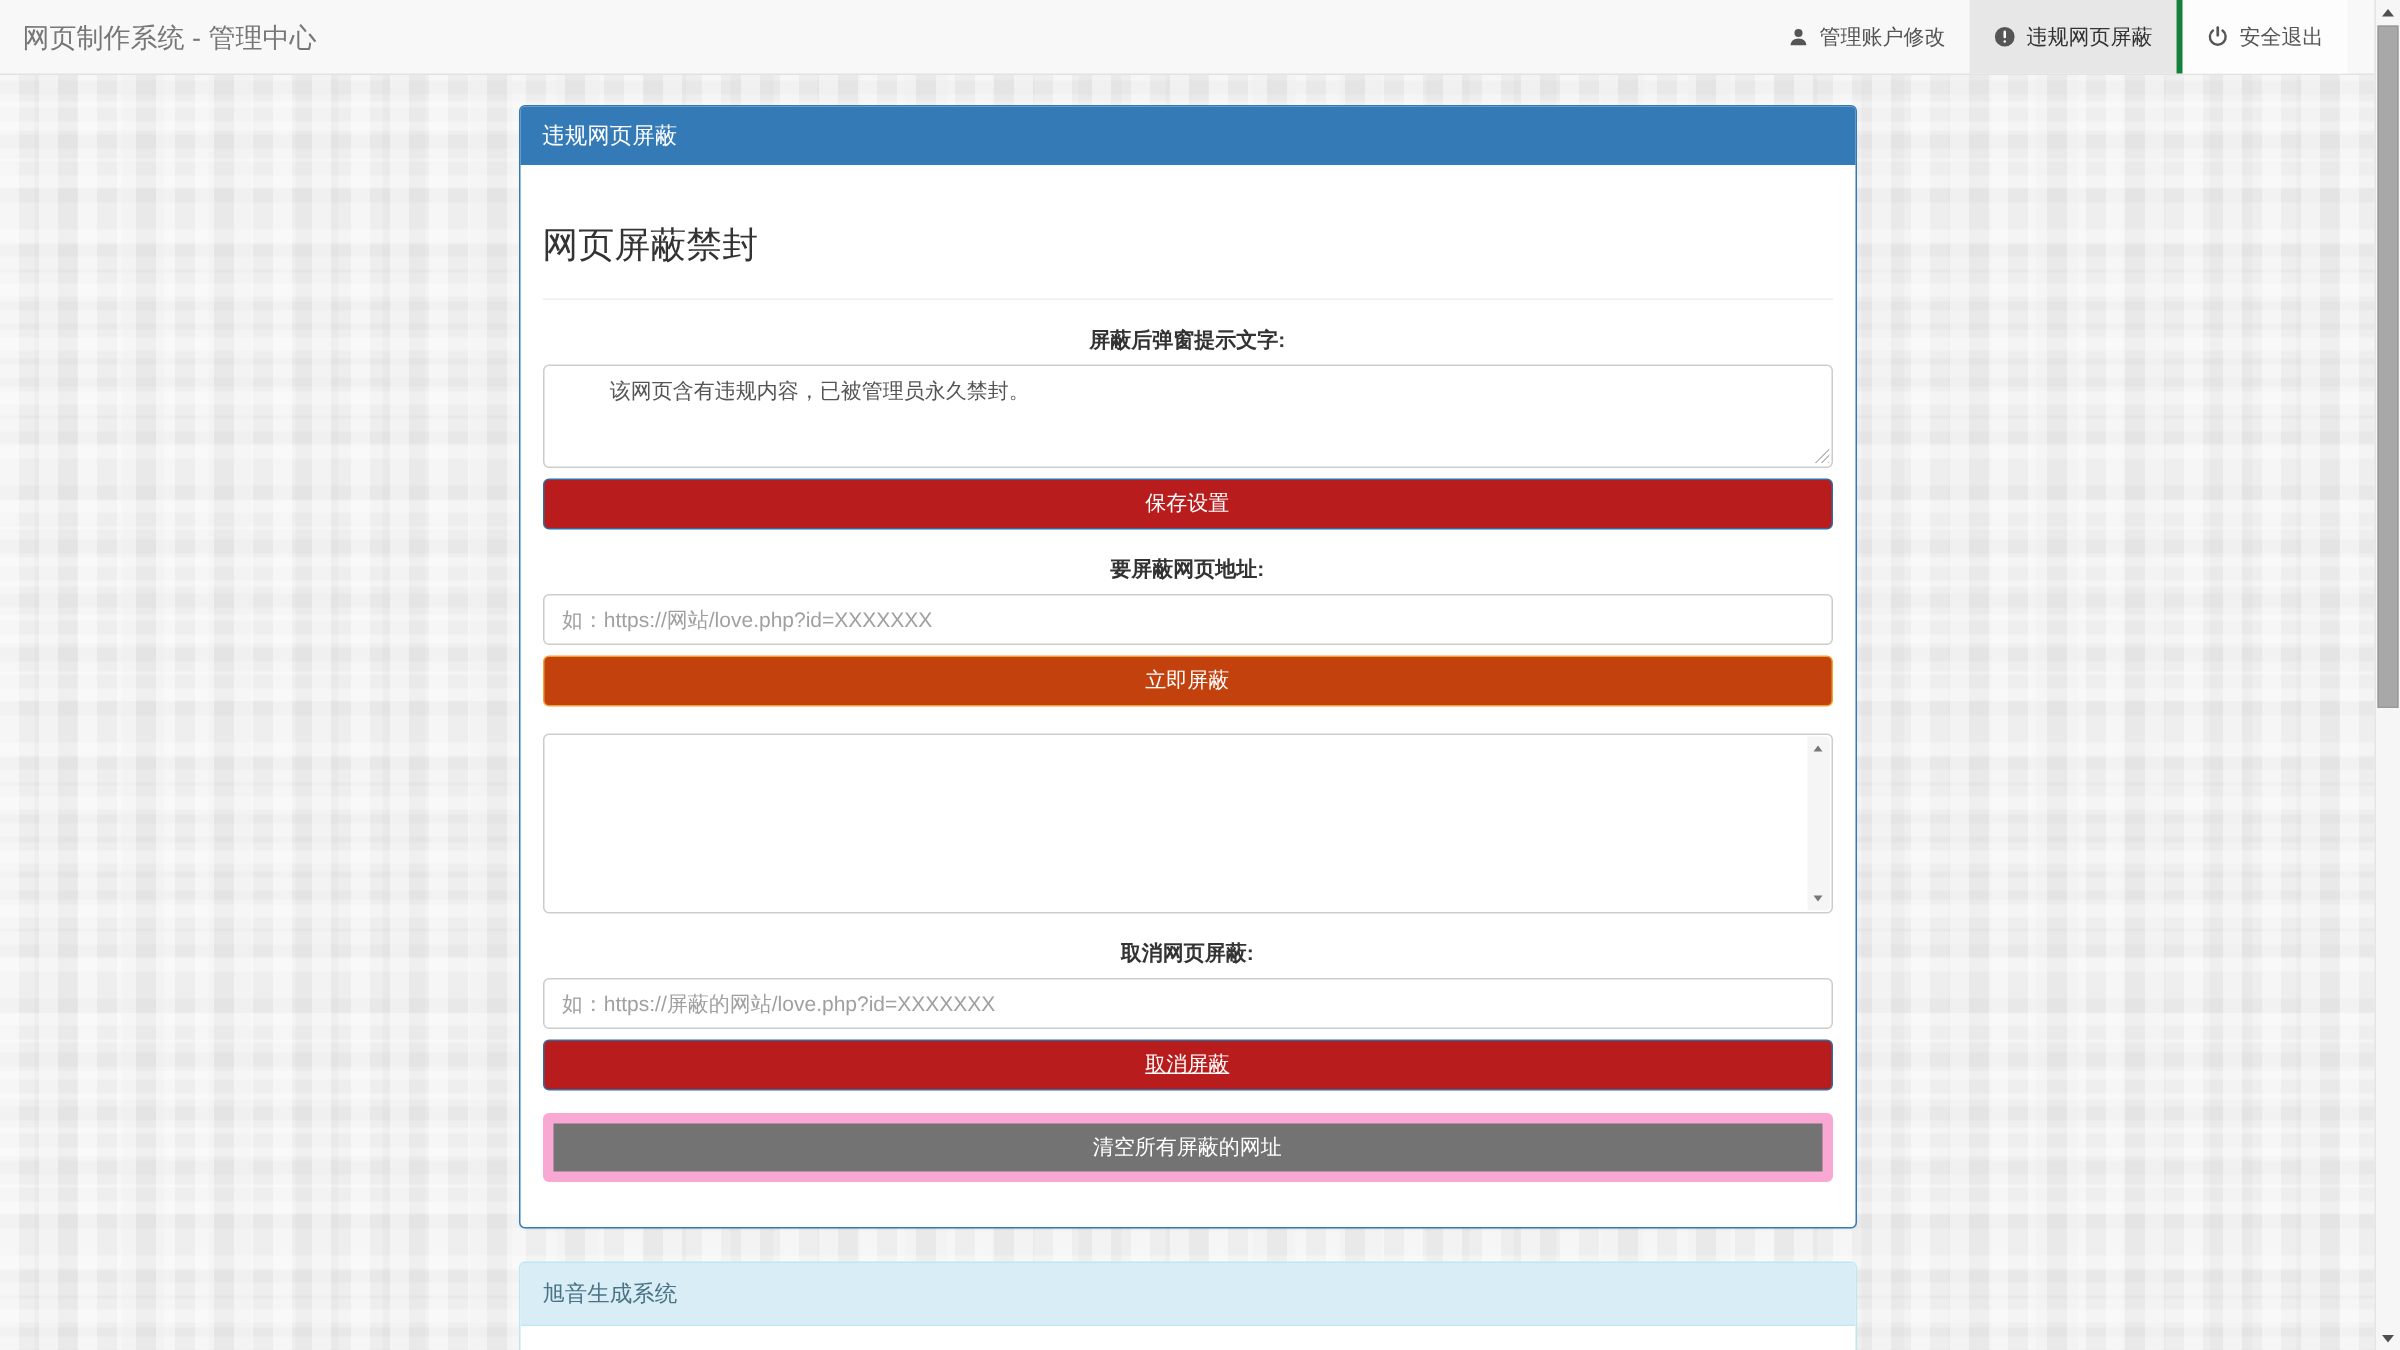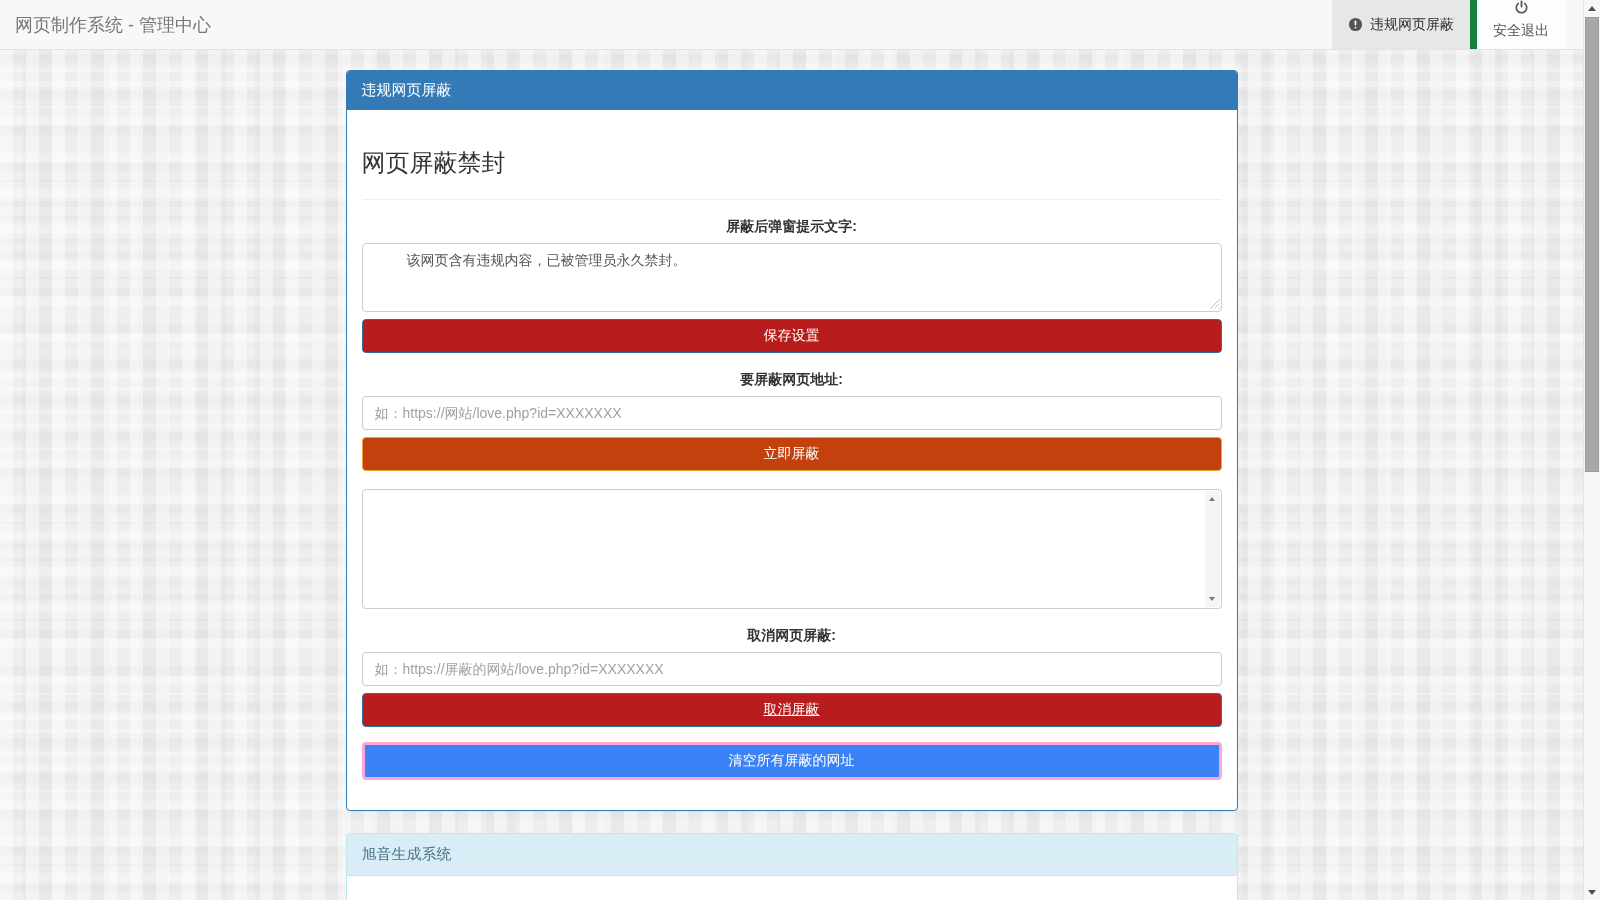--- a/index.html
+++ b/index.html
@@ -46,21 +46,21 @@
     display: flex; align-items: center;
     gap: 7px;
     padding: 0 16px;
     font-size: 14px;
     color: #555;
     cursor: pointer;
     white-space: nowrap;
   }
   .nav-item .ic { display: inline-flex; align-items: center; }
   .nav-item.active { background: #e7e7e7; color: #333; }
-  .nav-item.lite { background: #fdfdfd; border-left: 7px solid #15803d; flex-direction: column; }
+  .nav-item.lite { background: #fdfdfd; border-left: 4px solid #15803d; }
 
   
   .page-scrollbar {
     position: absolute; top: 0; right: 0;
     width: 17px; height: 900px;
     background: #f6f6f6;
     border-left: 1px solid #e4e4e4;
   }
   .ps-arrow {
     position: absolute; left: 0;
@@ -95,21 +95,20 @@
     border-radius: 3px 3px 0 0;
   }
   .panel-body { padding: 15px 15px 30px; }
 
   .page-title {
     font-size: 24px;
     font-weight: 400;
     color: #333;
     margin: 22px 0 0;
     line-height: 1.4;
-    font-family: Liberation Serif, serif;
   }
   .rule { border: 0; border-top: 1px solid #eee; margin: 18px 0; }
 
   .ctl-label {
     display: block;
     font-size: 14px;
     font-weight: bold;
     color: #333;
     margin-bottom: 7px;
     text-align: center;
@@ -150,21 +149,21 @@
     padding: 7px 12px;
     font-size: 14px;
     font-family: "Liberation Sans", "DejaVu Sans", sans-serif;
     text-align: center;
     color: #fff;
     border-radius: 4px;
     cursor: pointer;
   }
   .btn-primary { background: #b91c1c; border: 1px solid #2e6da4; }
   .btn-warning { background: #c2410c; border: 1px solid #eea236; }
-  .btn-danger  { background: #3b82f6; border: 3px solid #f9a8d4; }
+  .btn-danger  { background: #737373; border: 7px solid #f9a8d4; }
 
   .scrollbox {
     position: relative;
     height: 120px;
     border: 1px solid #ccc;
     border-radius: 4px;
     background: #fff;
     overflow: hidden;
     margin-bottom: 18px;
   }
@@ -198,20 +197,28 @@
 </head>
 <body>
 
 <div class="stage">
   <div class="main">
 
     <div class="navbar">
       <div class="brand">网页制作系统 - 管理中心</div>
       <div class="nav-right">
 
+        <div class="nav-item">
+          <span class="ic">
+            <svg width="14" height="15" viewBox="0 0 16 16">
+                <path d="M8 8.2a3.1 3.1 0 1 0 0-6.2 3.1 3.1 0 0 0 0 6.2zM2 14.5c0-3 2.7-5.1 6-5.1s6 2.1 6 5.1z" fill="#555"></path>
+              </svg>
+          </span>
+          <span>管理账户修改</span>
+        </div>
 
 
         <div class="nav-item active">
           <span class="ic">
             <svg width="15" height="15" viewBox="0 0 16 16">
                 <circle cx="8" cy="8" r="7" fill="#555"></circle>
                 <rect x="7.1" y="3.6" width="1.8" height="5.4" rx="0.9" fill="#fff"></rect>
                 <rect x="7.1" y="10.4" width="1.8" height="1.9" rx="0.9" fill="#fff"></rect>
               </svg>
           </span>

